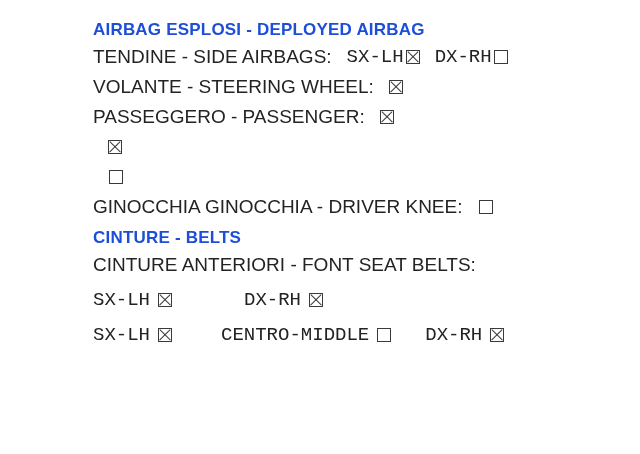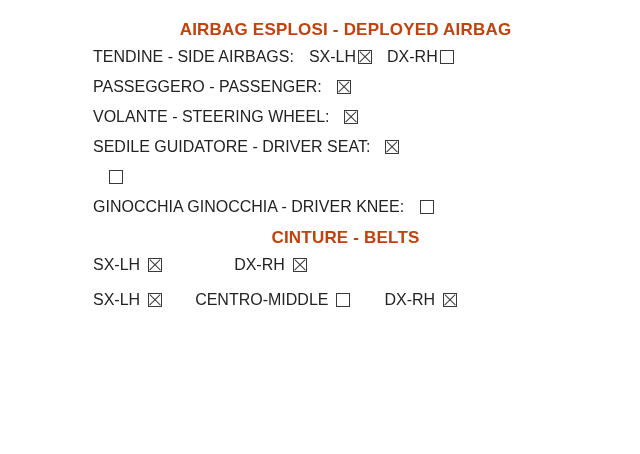--- a/index.html
+++ b/index.html
@@ -2,29 +2,29 @@
 <html><head>
 <meta charset="utf-8">
 <style>
   html,body { margin:0; padding:0; background:#ffffff; }
   .page {
     position:relative; width:640px; height:454px; background:#ffffff;
     font-family:"Liberation Sans", sans-serif; color:#232323; overflow:hidden;
   }
   .content { margin-left:93px; width:505px; padding-top:21px; }
   .sec-title {
-    margin:0 0 10px 0; text-align:center; font-size:17px; font-weight:bold;
-    letter-spacing:0.2px; height:18px; line-height:18px; color:#c2410c;
+    margin:0 0 10px 0; font-size:17px; font-weight:bold;
+    letter-spacing:0.2px; height:18px; line-height:18px; color:#1d4ed8;
   }
   .sec-title.belts { margin-top:12px; }
   .row { display:flex; align-items:center; height:16px; margin-bottom:14px;
-         font-size:16px; line-height:16px; white-space:nowrap;text-align:right; }
+         font-size:19px; line-height:16px; white-space:nowrap;text-align:right; }
   .belts-block .row { margin-bottom:19px; }
   .lbl { display:inline-block; }
-  .check { display:inline-flex; align-items:center; }
+  .check { display:inline-flex; align-items:center;font-family:Liberation Mono, monospace; }
   .check-label { display:inline-block; }
   .check-label:empty { display:none; }
   .check-label:not(:empty) { margin-right:8px; }
   .check.tight .check-label:not(:empty) { margin-right:2px; }
   .box {
     position:relative; display:inline-block; width:14px; height:14px;
     border:1.5px solid #3a3a3a; box-sizing:border-box; background:#ffffff;
     flex:0 0 auto;
   }
   .box.checked::before, .box.checked::after {
@@ -48,65 +48,67 @@
         <span class="check-label">SX-LH</span>
         <span class="box checked"></span>
       </span>
       <span class="check tight" style="margin-left:15px">
         <span class="check-label">DX-RH</span>
         <span class="box"></span>
       </span>
     </div>
 
     <div class="row">
+      <span class="lbl">VOLANTE - STEERING WHEEL:</span>
+      <span class="box checked" style="margin-left:15px"></span>
+    </div>
+
+    <div class="row">
       <span class="lbl">PASSEGGERO - PASSENGER:</span>
       <span class="box checked" style="margin-left:15px"></span>
     </div>
 
     <div class="row">
-      <span class="lbl">VOLANTE - STEERING WHEEL:</span>
-      <span class="box checked" style="margin-left:15px"></span>
-    </div>
-
-    <div class="row">
-      <span class="lbl">SEDILE GUIDATORE - DRIVER SEAT:</span>
       <span class="box checked" style="margin-left:15px"></span>
     </div>
 
     <div class="row">
       <span class="box" style="margin-left:16px"></span>
     </div>
 
     <div class="row">
       <span class="lbl">GINOCCHIA GINOCCHIA - DRIVER KNEE:</span>
       <span class="box" style="margin-left:16px"></span>
     </div>
 
     <div class="belts-block">
       <h2 class="sec-title belts">CINTURE - BELTS</h2>
 
+      <div class="row">
+        <span class="lbl">CINTURE ANTERIORI - FONT SEAT BELTS:</span>
+      </div>
 
       <div class="row">
         <span class="check">
           <span class="check-label">SX-LH</span>
           <span class="box checked"></span>
         </span>
         <span class="check" style="margin-left:72px">
           <span class="check-label">DX-RH</span>
           <span class="box checked"></span>
         </span>
       </div>
 
 
       <div class="row">
         <span class="check">
           <span class="check-label">SX-LH</span>
           <span class="box checked"></span>
         </span>
-        <span class="check" style="margin-left:33px">
+        <span class="check" style="margin-left:49px">
           <span class="check-label">CENTRO-MIDDLE</span>
           <span class="box"></span>
         </span>
         <span class="check" style="margin-left:34px">
           <span class="check-label">DX-RH</span>
           <span class="box checked"></span>
         </span>
       </div>
     </div>
 

